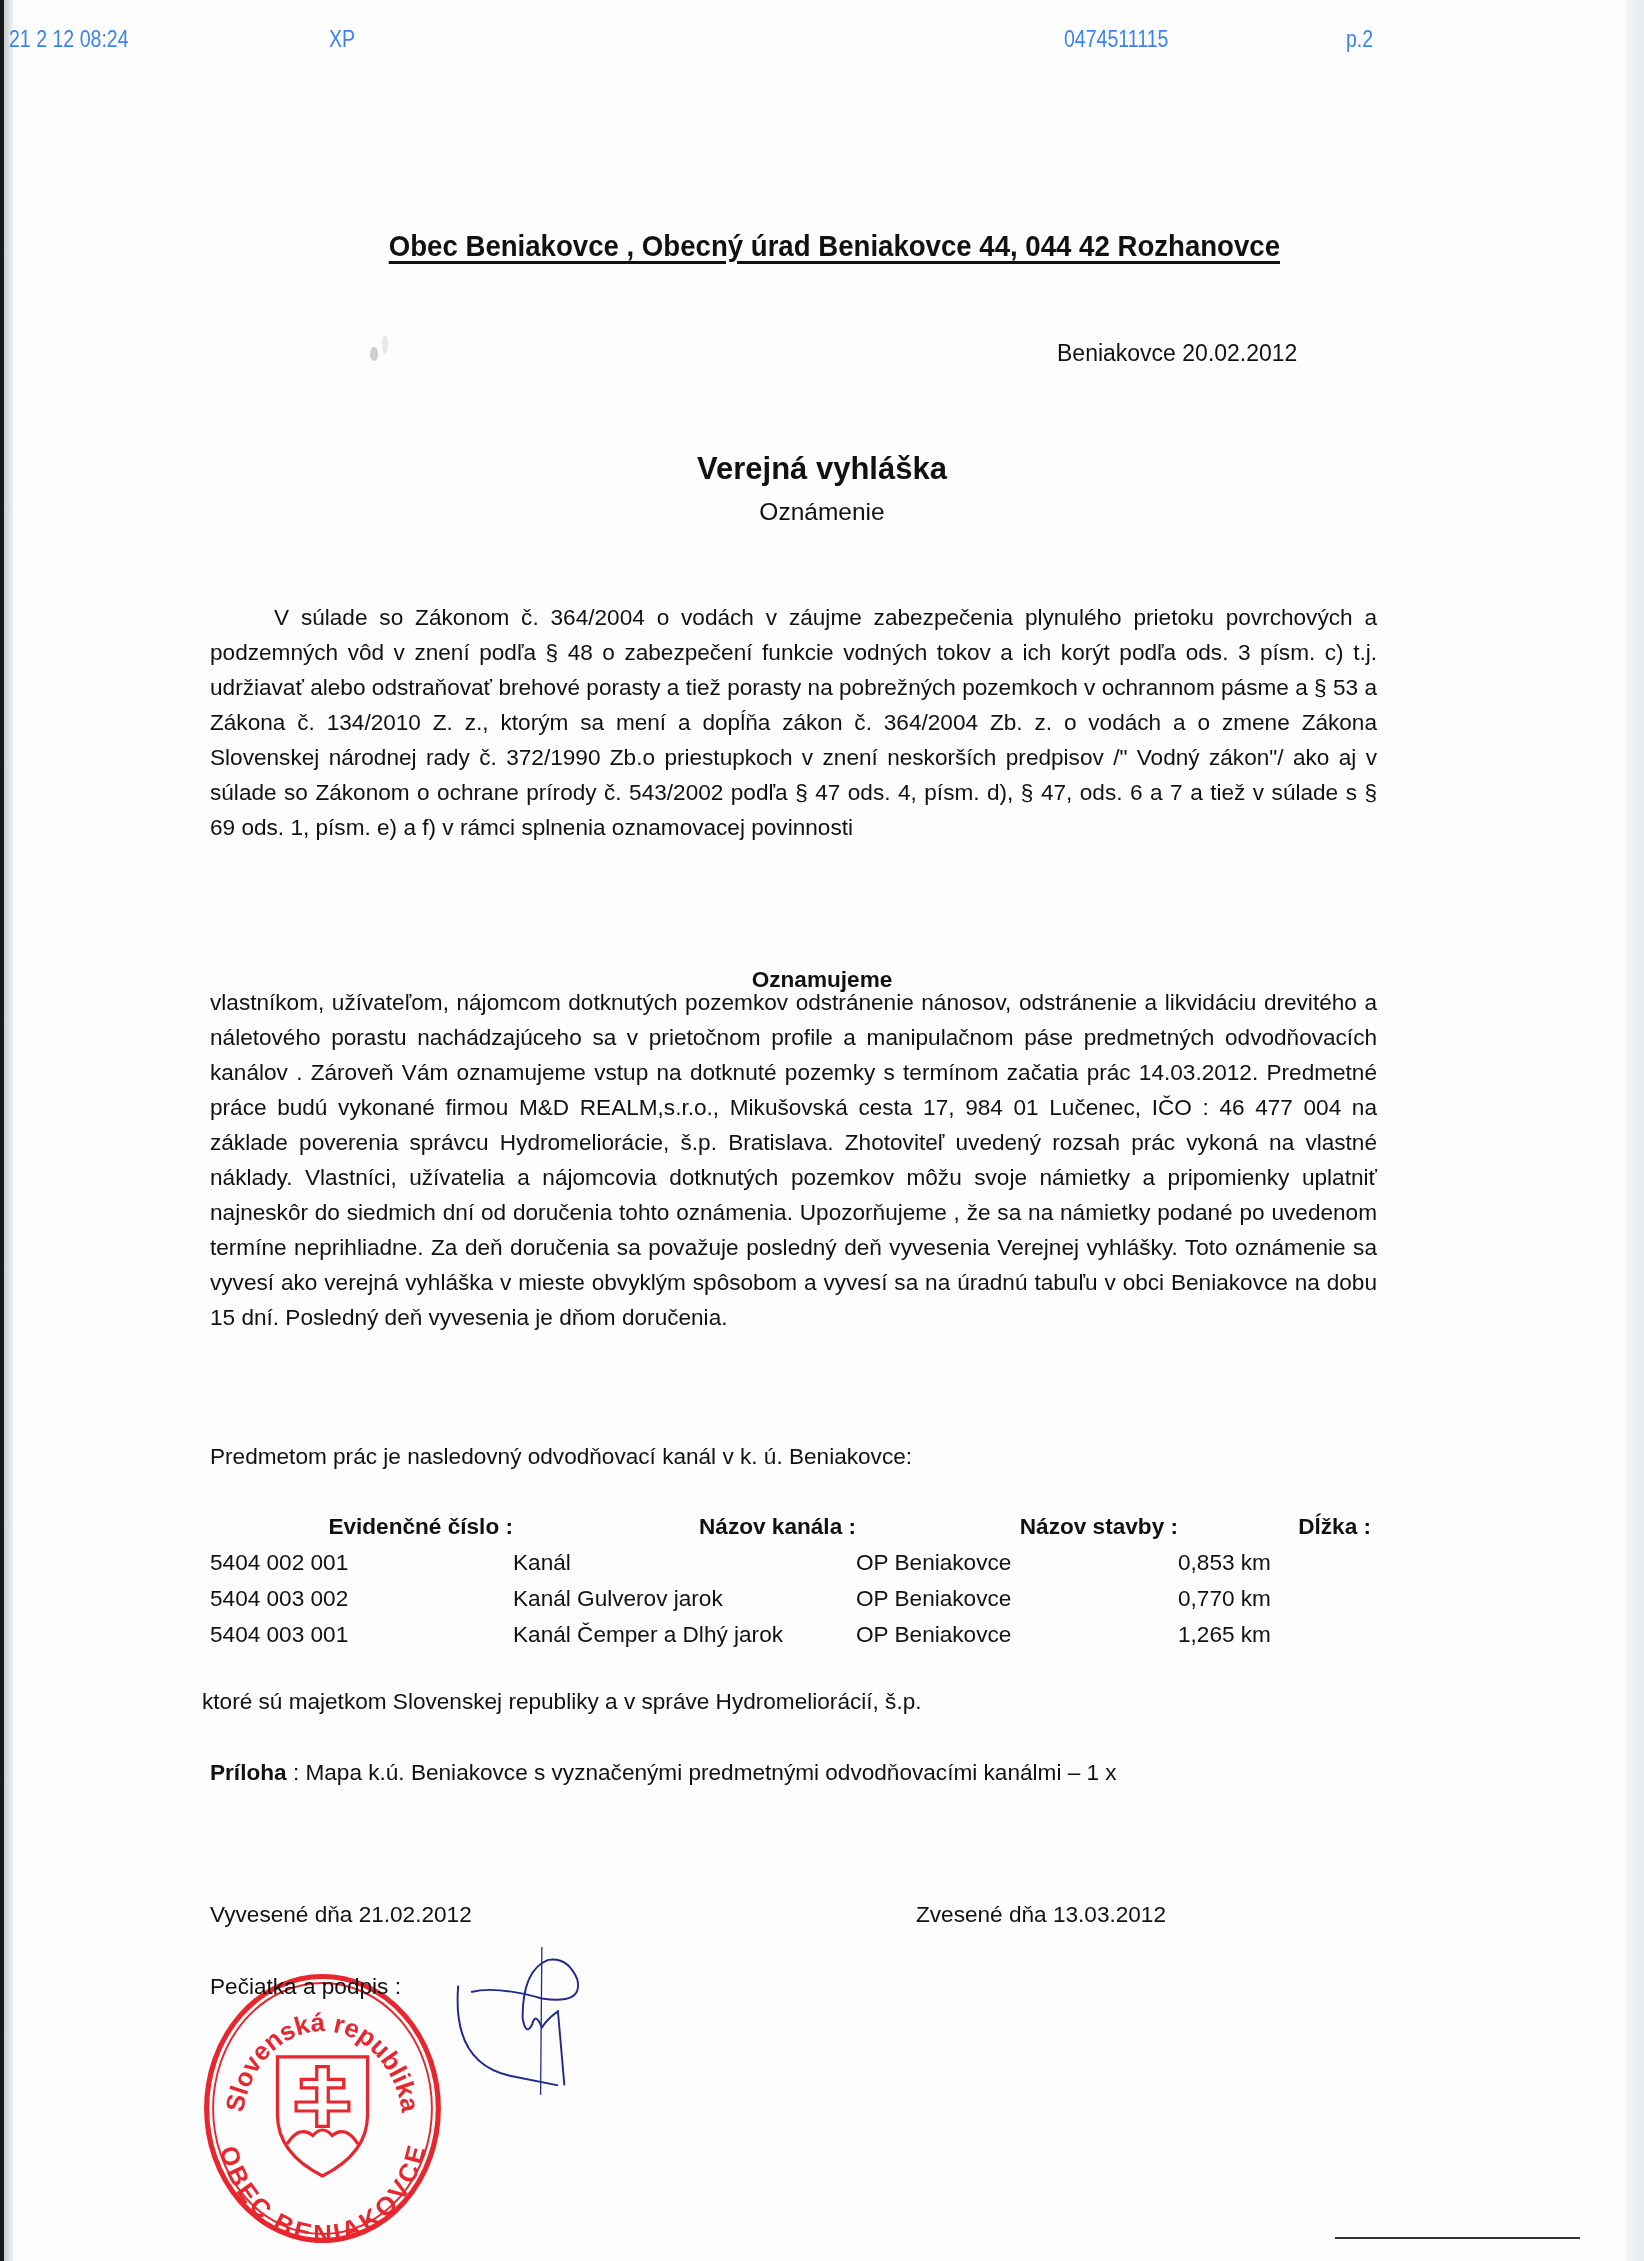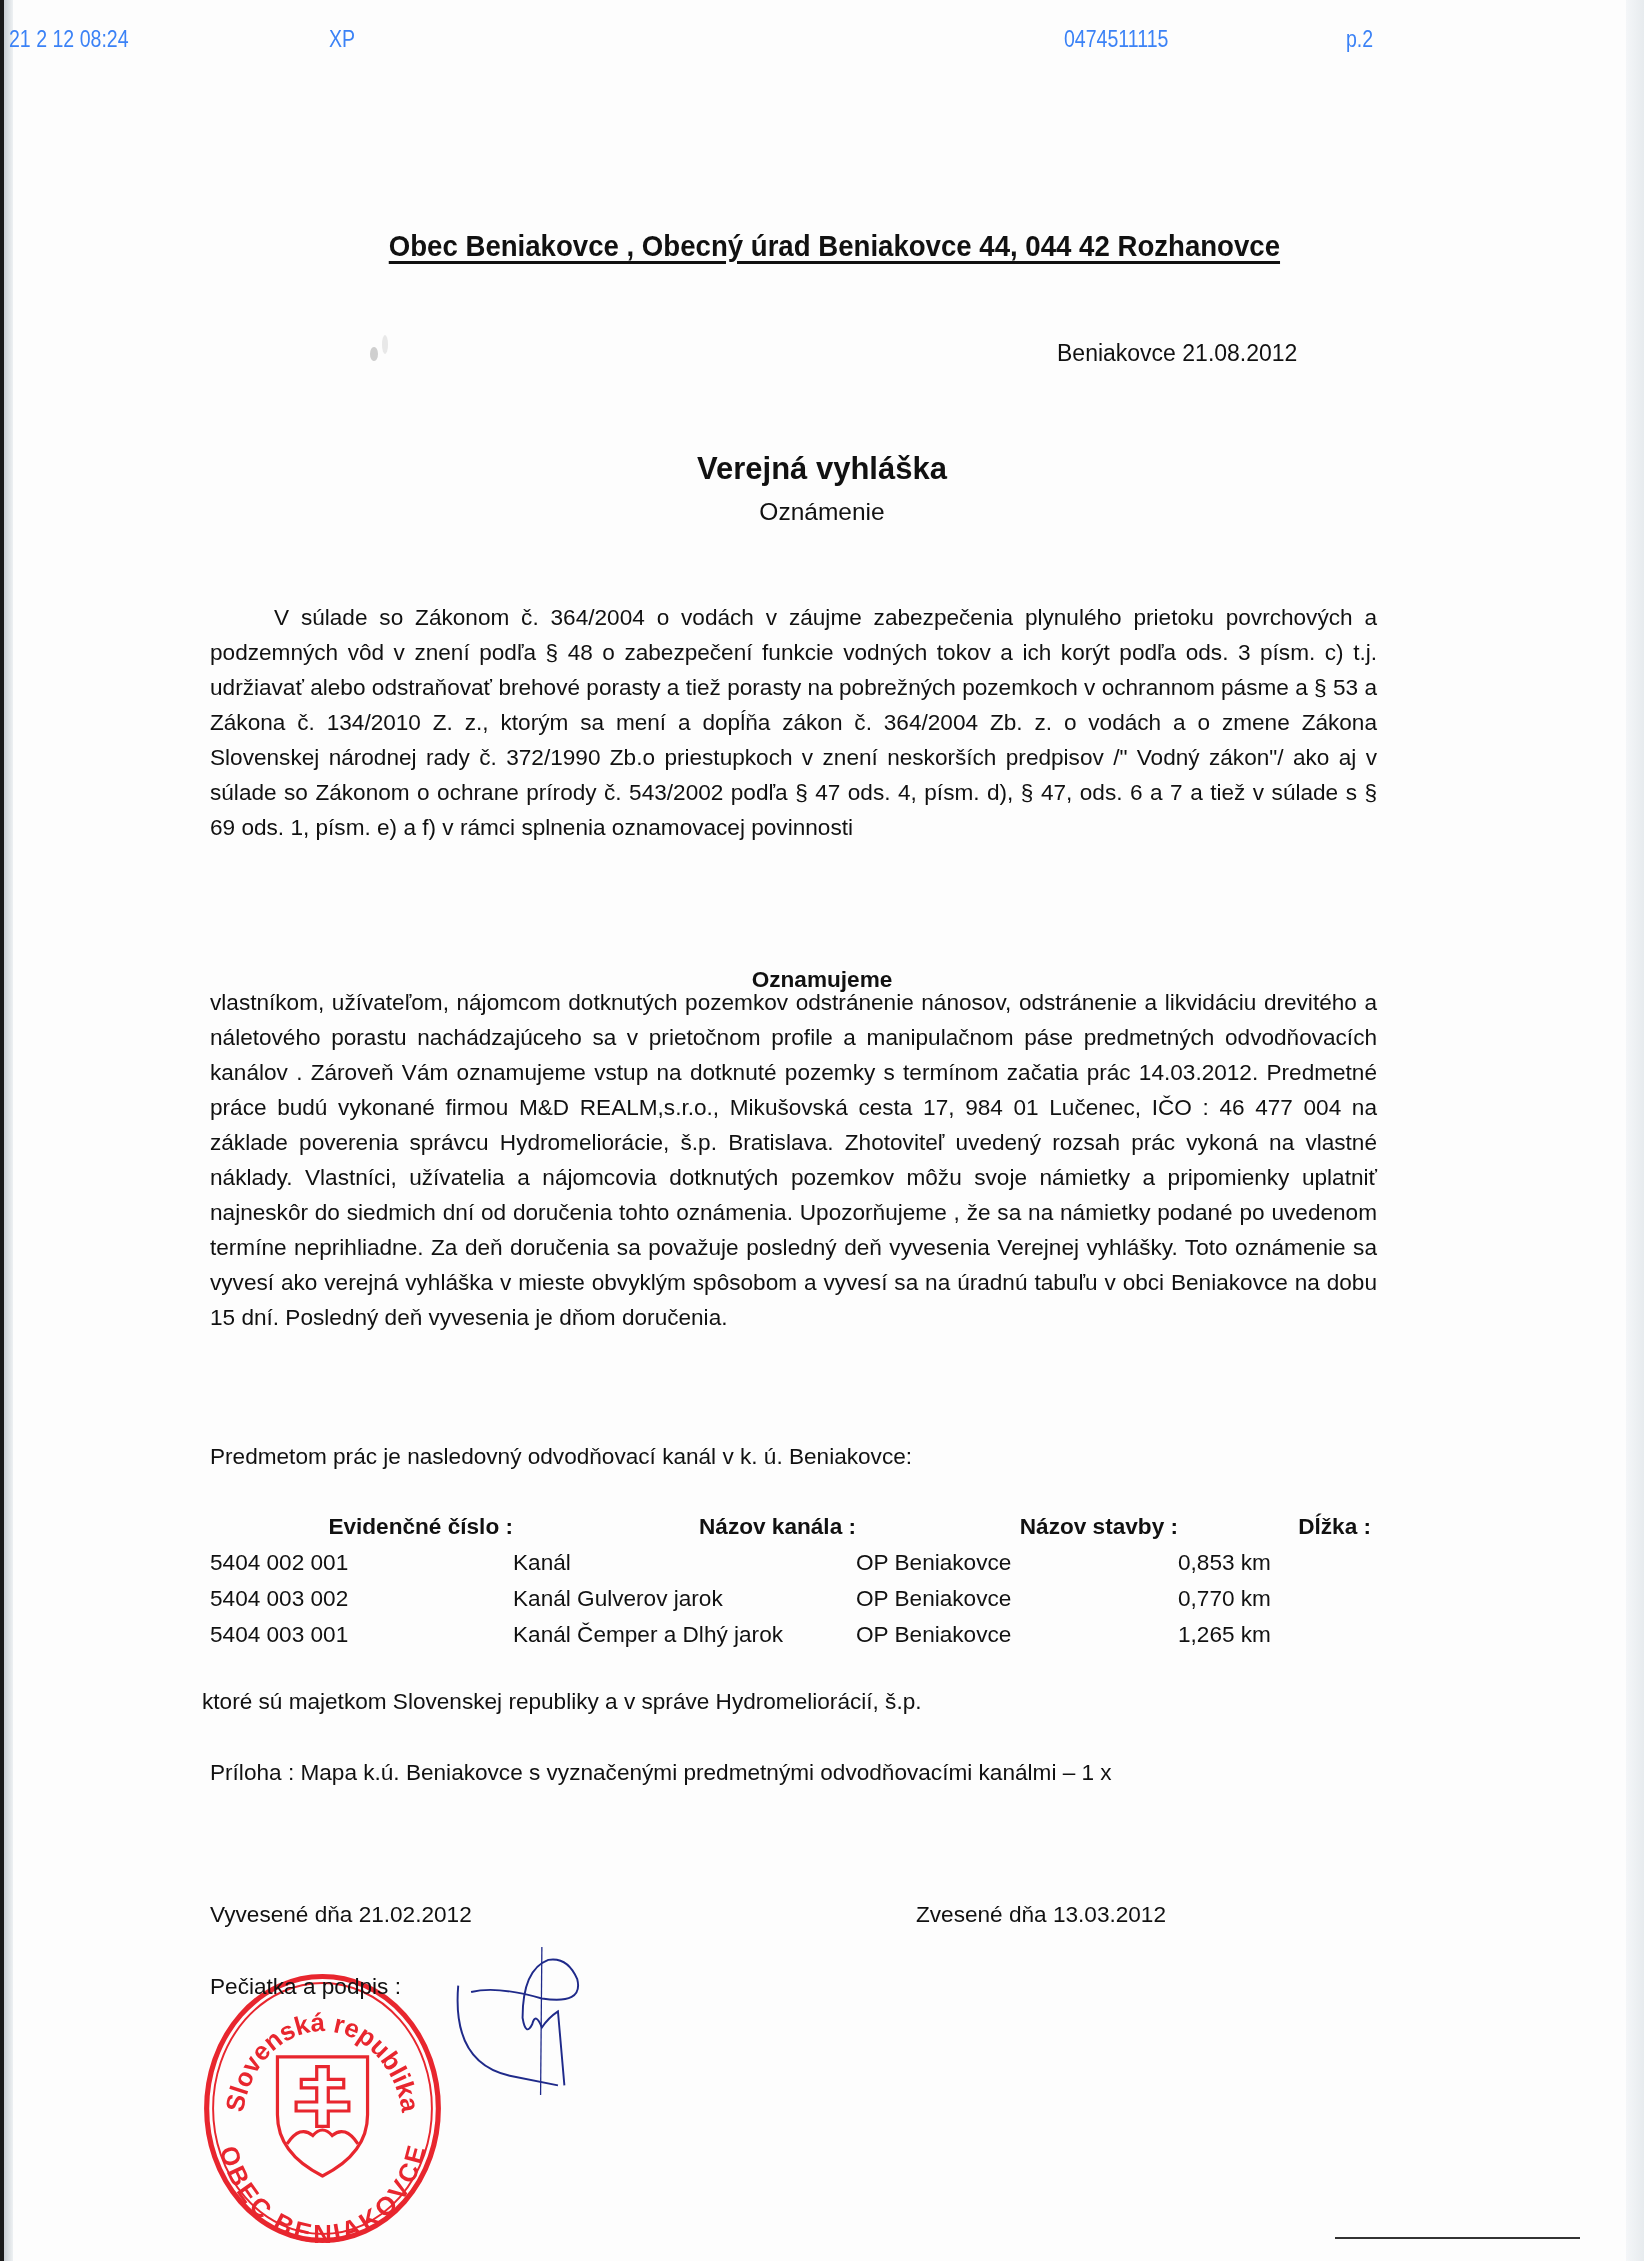--- a/index.html
+++ b/index.html
@@ -36,21 +36,21 @@
     .canal-table { position: absolute; top: 1509px; left: 210px; font-size: 22.6px; border-collapse: collapse; }
     .canal-table th { font-weight: bold; text-align: right; padding: 0; height: 36px; margin-left: 40px; }
     .canal-table td { padding: 0; height: 36px; }
     .col-ev { width: 303px; }
     .col-nk { width: 343px; }
     .col-ns { width: 322px; }
     .col-dl { width: 193px; }
 
     .ownership { position: absolute; top: 1689px; left: 202px; font-size: 22.6px; }
     .attachment { position: absolute; top: 1760px; left: 210px; font-size: 22.6px; }
-    .attachment b { font-weight: normal; margin-top: 35px; }
+    .attachment b { font-weight: bold; margin-top: 35px; }
 
     .posted { position: absolute; top: 1902px; left: 210px; font-size: 22.6px; }
     .removed { position: absolute; top: 1902px; left: 916px; font-size: 22.6px; }
     .stamp-label { position: absolute; top: 1974px; left: 210px; font-size: 22.6px; z-index: 3; }
     .stamp { position: absolute; left: 197px; top: 1960px; width: 251px; height: 284px; z-index: 2; }
     .signature { position: absolute; left: 445px; top: 1947px; width: 168px; height: 148px; z-index: 4; }
     .bottom-line { position: absolute; top: 2237px; left: 1335px; width: 245px; height: 1.9px; background: #333; }
   </style>
 </head>
 <body>
@@ -66,21 +66,21 @@
   <span class="fh-page" style="left:1346px">p.2</span>
 </div>
 
 <div class="doc-title">
   <span>Obec Beniakovce , Obecný úrad Beniakovce 44, 044 42 Rozhanovce</span>
 </div>
 
 <div class="smudge" style="left:370px;top:347px;width:7.7px;height:14px;"></div>
 <div class="smudge" style="left:382px;top:335px;width:6.4px;height:19.3px;background:rgba(150,150,150,0.2);"></div>
 
-<div class="place-date">Beniakovce  21.08.2012</div>
+<div class="place-date">Beniakovce  20.02.2012</div>
 
 <div class="heading">Verejná vyhláška</div>
 <div class="subheading">Oznámenie</div>
 
 <div class="para para1">V súlade so Zákonom č. 364/2004 o vodách v záujme zabezpečenia plynulého prietoku povrchových a podzemných vôd v znení podľa § 48 o zabezpečení funkcie vodných tokov a ich korýt podľa ods. 3 písm. c) t.j. udržiavať alebo odstraňovať brehové porasty a tiež porasty na pobrežných pozemkoch v ochrannom pásme a § 53 a Zákona č. 134/2010 Z. z., ktorým sa mení a dopĺňa zákon č. 364/2004 Zb. z. o vodách a o zmene Zákona Slovenskej národnej rady č. 372/1990 Zb.o priestupkoch v znení neskorších predpisov /" Vodný zákon"/ ako aj v súlade so Zákonom o ochrane prírody č. 543/2002 podľa § 47 ods. 4, písm. d), § 47, ods. 6 a 7 a tiež v súlade s § 69 ods. 1, písm. e) a f) v rámci splnenia oznamovacej povinnosti</div>
 
 <div class="section-head">Oznamujeme</div>
 
 <div class="para para2">vlastníkom, užívateľom, nájomcom dotknutých pozemkov odstránenie nánosov, odstránenie a likvidáciu drevitého a náletového porastu nachádzajúceho sa v prietočnom profile a manipulačnom páse predmetných odvodňovacích kanálov . Zároveň Vám oznamujeme vstup na dotknuté pozemky s termínom začatia prác 14.03.2012. Predmetné práce budú vykonané firmou M&amp;D REALM,s.r.o., Mikušovská cesta 17, 984 01 Lučenec, IČO : 46 477 004 na základe poverenia správcu Hydromeliorácie, š.p. Bratislava. Zhotoviteľ uvedený rozsah prác vykoná na vlastné náklady. Vlastníci, užívatelia a nájomcovia dotknutých pozemkov môžu svoje námietky a pripomienky uplatniť najneskôr do siedmich dní od doručenia tohto oznámenia. Upozorňujeme , že sa na námietky podané po uvedenom termíne neprihliadne. Za deň doručenia sa považuje posledný deň vyvesenia Verejnej vyhlášky. Toto oznámenie sa vyvesí ako verejná vyhláška v mieste obvyklým spôsobom a vyvesí sa na úradnú tabuľu v obci Beniakovce na dobu 15 dní. Posledný deň vyvesenia je dňom doručenia.</div>
 

